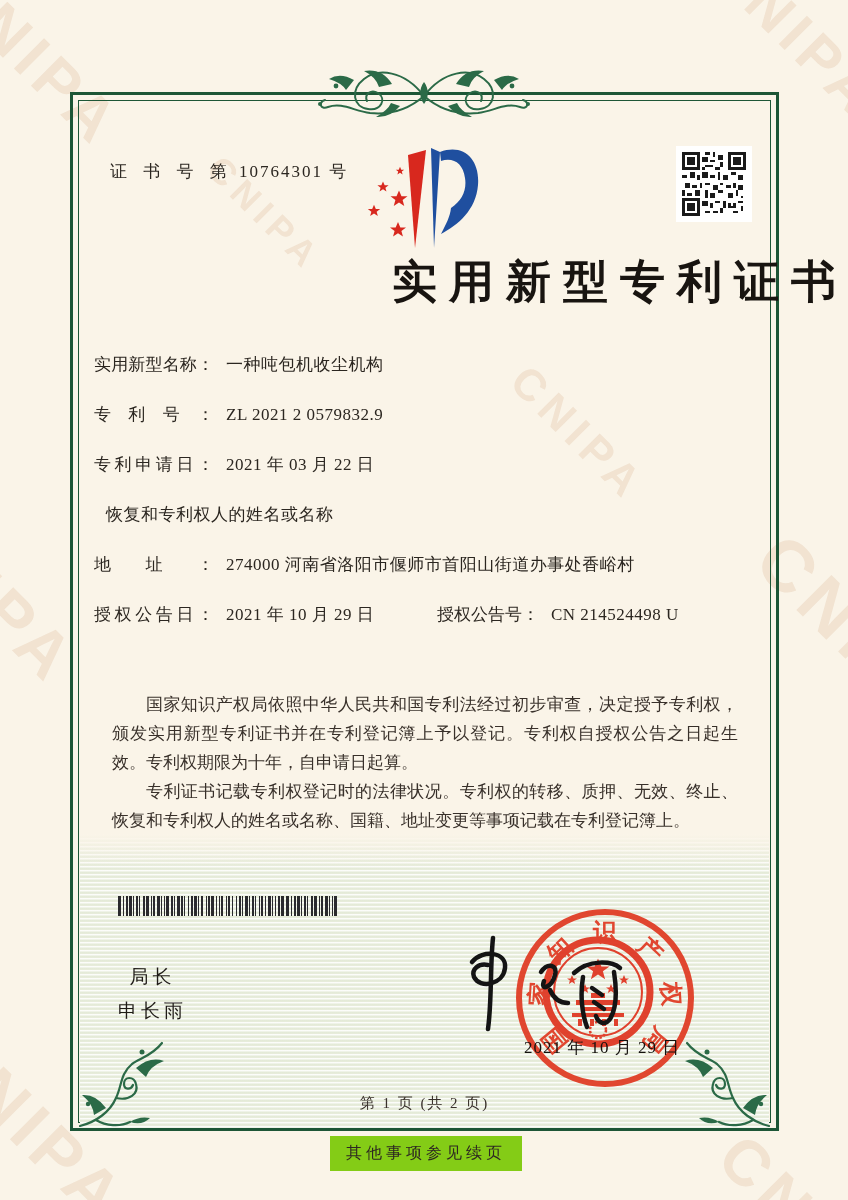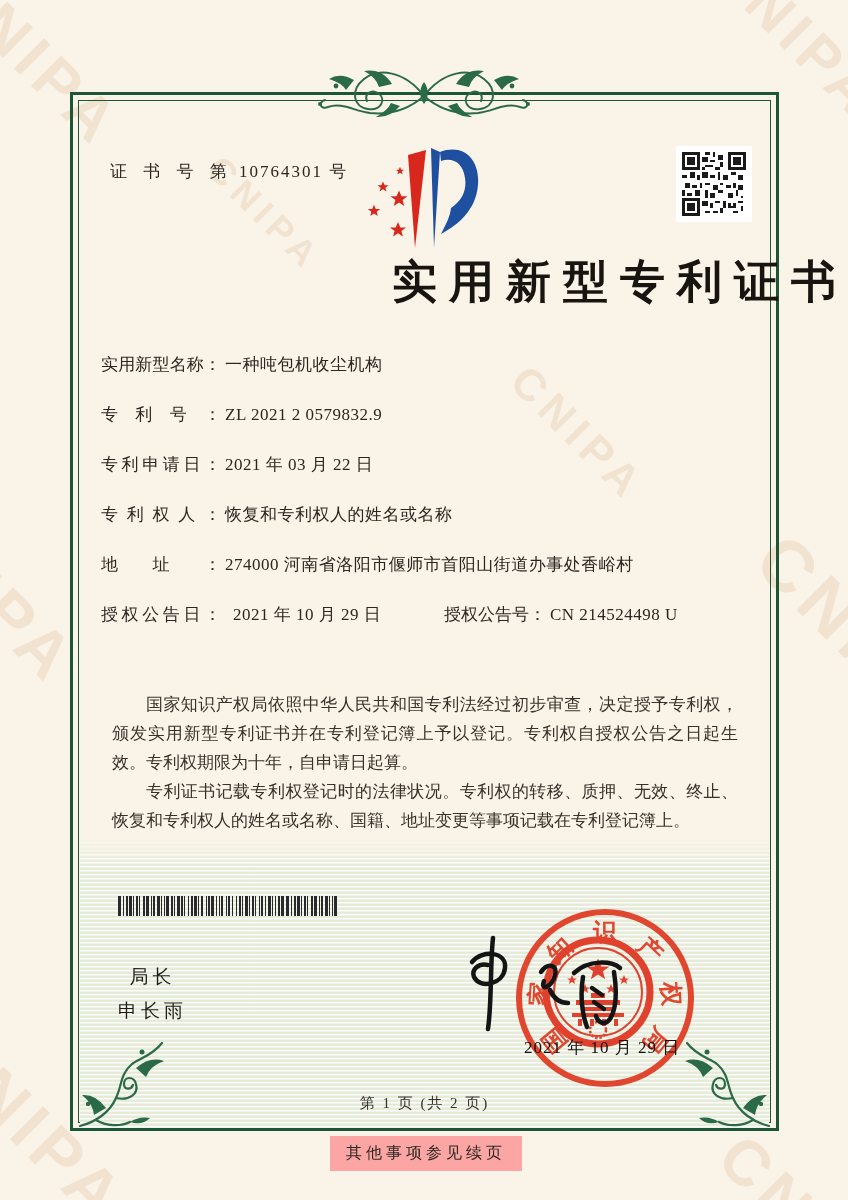--- a/index.html
+++ b/index.html
@@ -33,24 +33,24 @@
   .cert-no .sp{letter-spacing:6px;}
   .cert-no .num{letter-spacing:2px;padding:0 2px;}
 
   .logo{position:absolute;left:366px;top:146px;z-index:5;}
   .qr{position:absolute;left:676px;top:146px;width:76px;height:76px;background:#fff;
       padding:6px;box-sizing:border-box;z-index:5;}
 
   .title{position:absolute;left:0;top:252px;width:848px;text-align:right;z-index:5;
          font-size:45px;font-weight:bold;letter-spacing:12px;color:#181410;}
 
-  .fields{position:absolute;left:101px;top:352px;width:630px;z-index:5;font-size:17px;z-index:5;}
+  .fields{position:absolute;left:94px;top:352px;width:630px;z-index:5;font-size:17px;z-index:5;}
   .frow{display:flex;height:50px;line-height:26px;}
   .flabel{display:inline-block;width:120px;text-align:justify;text-align-last:justify;color:#2b2620;}
-  .fvalue{margin-left:4px;color:#2b2620;letter-spacing:0.5px;}
+  .fvalue{margin-left:12px;color:#2b2620;letter-spacing:0.5px;}
   .fvalue.w1{width:211px;margin-left:12px;}
   .flabel2{color:#2b2620;}
 
   .paras{position:absolute;left:112px;top:690px;width:626px;z-index:5;
          font-size:17px;line-height:29px;text-align:justify;color:#38302a;}
   .paras p{margin:0;text-indent:2em;}
 
   .barcode{position:absolute;left:118px;top:896px;z-index:5;}
 
   .officer{position:absolute;left:118px;top:964px;z-index:5;font-size:19px;color:#1f1b17;text-align:center;}
@@ -59,21 +59,21 @@
 
   .signature{position:absolute;left:455px;top:930px;z-index:6;}
 
   .seal{position:absolute;left:511px;top:904px;z-index:5;}
   .seal-date{position:absolute;left:524px;top:1036px;z-index:7;font-size:17px;
              letter-spacing:1px;color:#14110e;white-space:nowrap;}
 
   .page-footer{position:absolute;left:70px;top:1094px;width:709px;text-align:center;z-index:5;
                font-size:15px;color:#38302a;letter-spacing:2px;}
 
-  .cont-note{position:absolute;left:330px;top:1136px;z-index:5;background:#fca5a5;
+  .cont-note{position:absolute;left:330px;top:1136px;z-index:5;background:#84cc16;
              padding:7px 16px;font-size:16px;letter-spacing:4px;color:#2e2822;}
 </style>
 </head>
 <body>
 
 <div class="page">
 
   <span class="wm" style="left:-22px;top:-48px;font-size:62px;">CNIPA</span>
   <span class="wm" style="left:745px;top:-66px;font-size:58px;">CNIPA</span>
   <span class="wm" style="left:228px;top:148px;font-size:36px;">CNIPA</span>
@@ -221,21 +221,20 @@
     </div>
     <div class="frow">
       <span class="flabel">专利号：</span>
       <span class="fvalue">ZL 2021 2 0579832.9</span>
     </div>
     <div class="frow">
       <span class="flabel">专利申请日：</span>
       <span class="fvalue">2021 年 03 月 22 日</span>
     </div>
     <div class="frow">
-      <span class="flabel">专利权人：</span>
       <span class="fvalue">恢复和专利权人的姓名或名称</span>
     </div>
     <div class="frow">
       <span class="flabel">地址：</span>
       <span class="fvalue">274000 河南省洛阳市偃师市首阳山街道办事处香峪村</span>
     </div>
     <div class="frow">
       <span class="flabel">授权公告日：</span>
       <span class="fvalue w1">2021 年 10 月 29 日</span>
       <span class="flabel2">授权公告号：</span>

